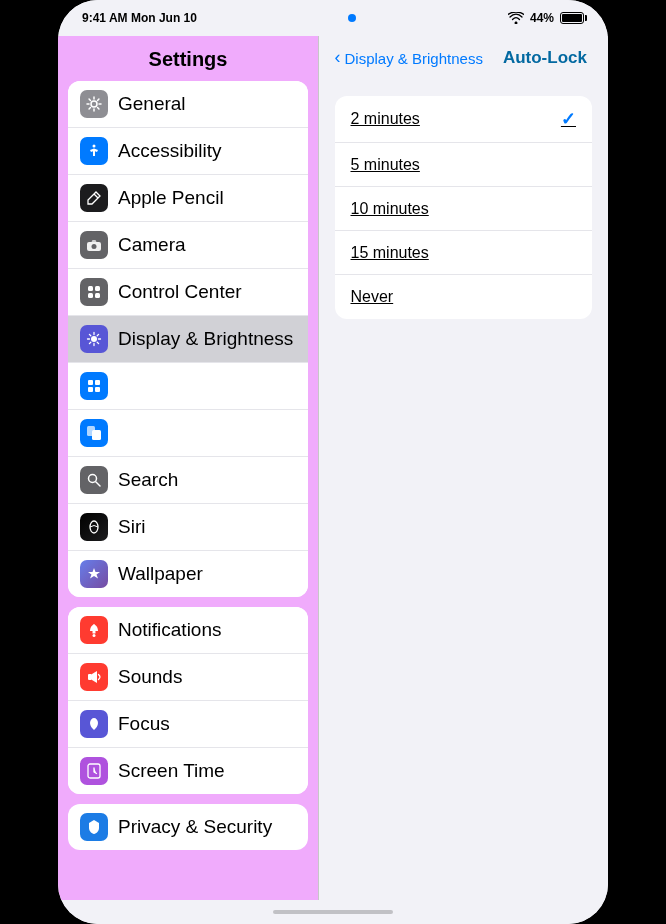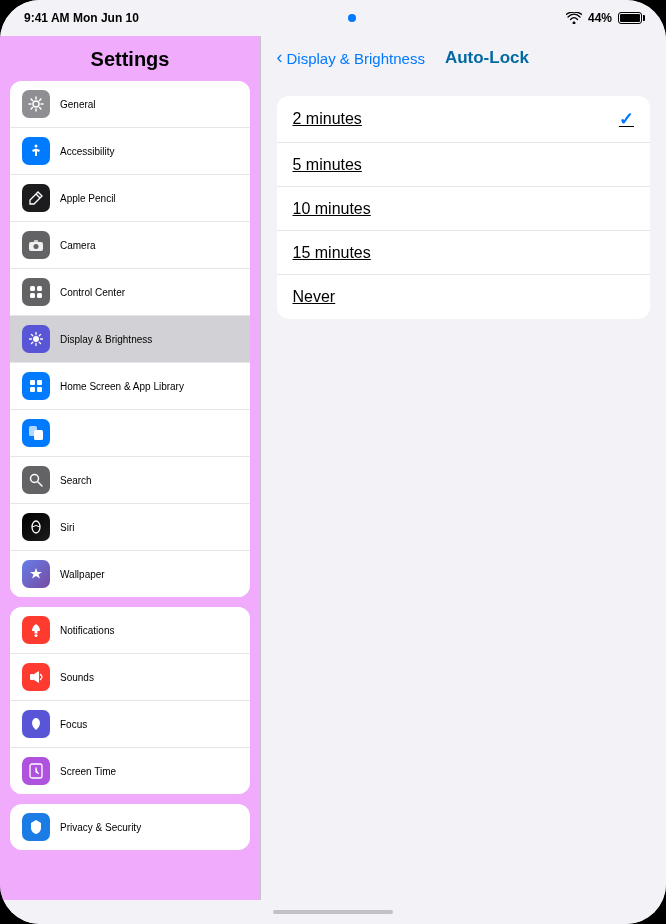--- a/index.html
+++ b/index.html
@@ -9,21 +9,21 @@
       height: 924px;
       background: #000;
       display: flex;
       align-items: center;
       justify-content: center;
       font-family: -apple-system, BlinkMacSystemFont, 'SF Pro Text', 'Helvetica Neue', sans-serif;
       overflow: hidden;
     }
 
     .device {
-      width: 666px;
+      width: 550px;
       height: 924px;
       background: #f2f2f7;
       border-radius: 40px;
       overflow: hidden;
       display: flex;
       flex-direction: column;
       position: relative;
     }
 
     
@@ -157,21 +157,21 @@
       display: flex;
       align-items: center;
       justify-content: center;
       margin-right: 10px;
       flex-shrink: 0;
       font-size: 14px;
       color: #fff;
     }
 
     .settings-item-label {
-      font-size: 10px;
+      font-size: 19px;
       color: #000;
     }
 
     
     .icon-gray { background: #8e8e93; }
     .icon-blue { background: #007aff; }
     .icon-black { background: #1c1c1e; }
     .icon-darkgray { background: #636366; }
     .icon-indigo { background: #5856d6; }
     .icon-wallpaper {
@@ -378,21 +378,20 @@
           </div>
           <div class="settings-item">
             <div class="settings-item-icon icon-blue">
               <svg width="16" height="16" viewBox="0 0 16 16" fill="white">
                 <rect x="2" y="2" width="5" height="5" rx="1"></rect>
                 <rect x="9" y="2" width="5" height="5" rx="1"></rect>
                 <rect x="2" y="9" width="5" height="5" rx="1"></rect>
                 <rect x="9" y="9" width="5" height="5" rx="1"></rect>
               </svg>
             </div>
-            <span class="settings-item-label">Home Screen &amp; App Library</span>
           </div>
           <div class="settings-item">
             <div class="settings-item-icon icon-blue">
               <svg width="16" height="16" viewBox="0 0 16 16" fill="white">
                 <rect x="1" y="1" width="8" height="10" rx="1.5" opacity="0.7"></rect>
                 <rect x="6" y="5" width="9" height="10" rx="1.5"></rect>
               </svg>
             </div>
           </div>
           <div class="settings-item">

